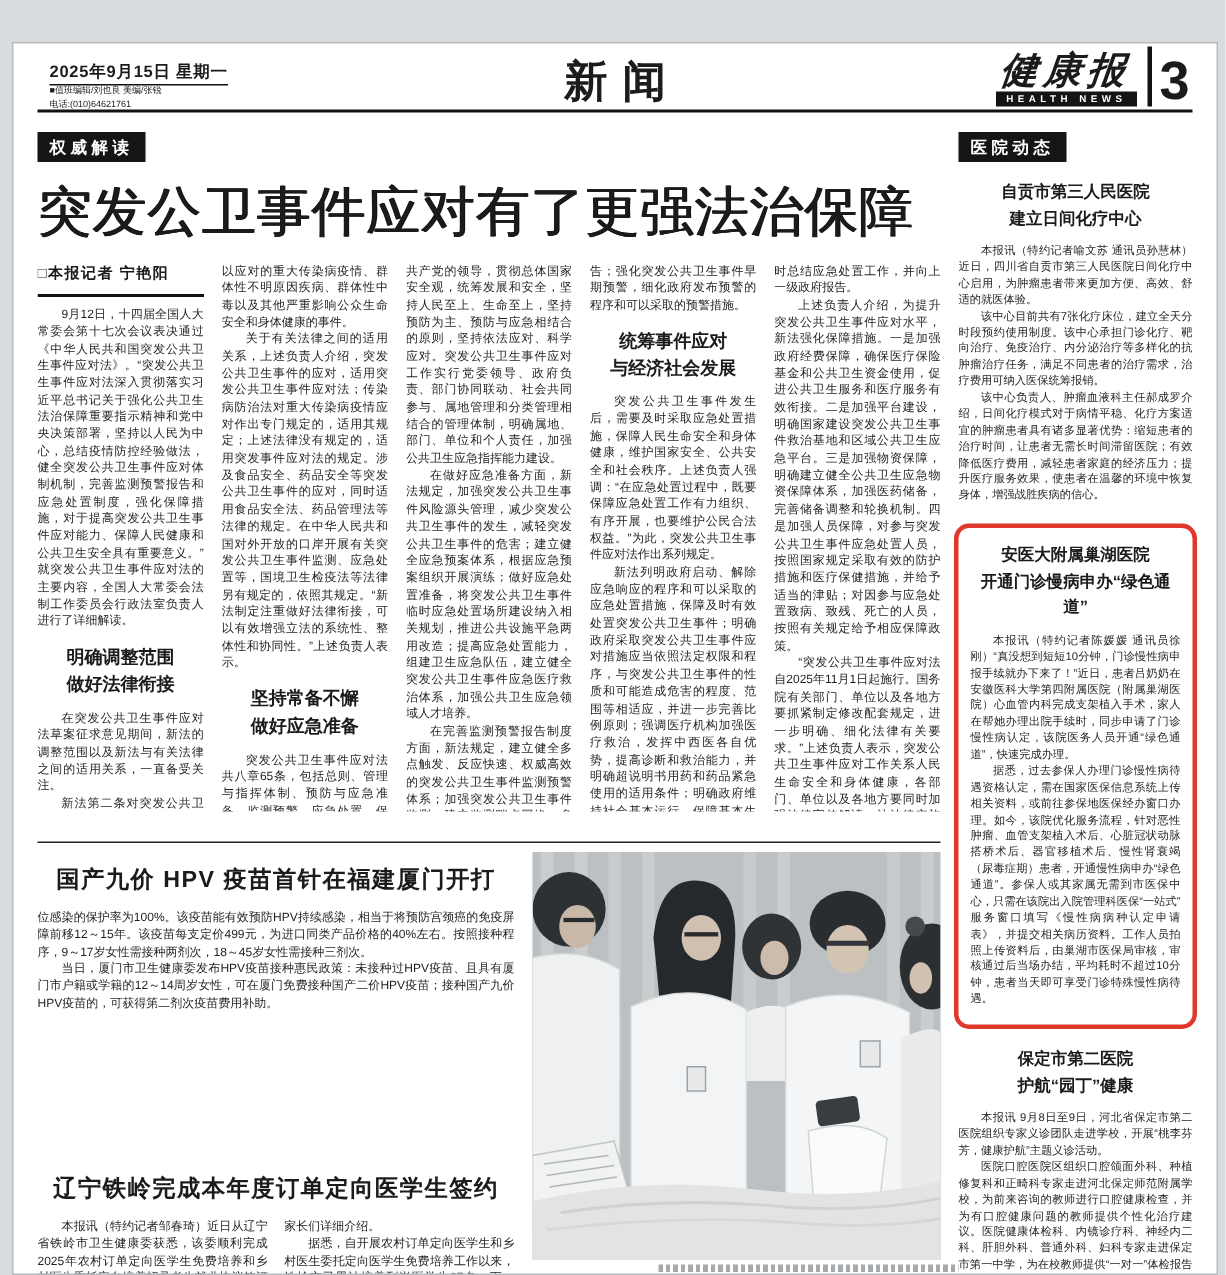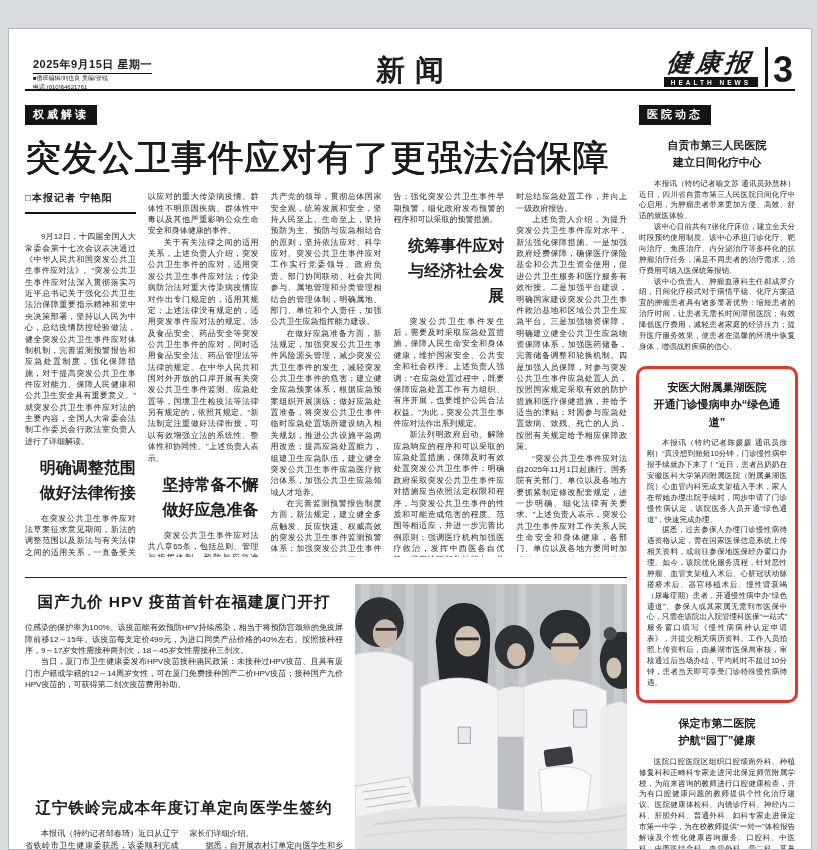--- a/index.html
+++ b/index.html
@@ -5,21 +5,21 @@
   html,body{margin:0;padding:0;}
   body{
     width:817px;height:850px;overflow:hidden;position:relative;
     background:#d9dcdf;
     font-family:"Liberation Sans","DejaVu Sans",sans-serif;
     color:#1b1b1b;
   }
   .page{
     position:absolute;left:8px;top:28px;width:804px;height:822px;
     background:#ffffff;border:1px solid #b7bbbf;box-sizing:border-box;
-    padding:16px 16px;overflow:hidden;
+    padding:0 16px;overflow:hidden;
   }
   
   .masthead{position:relative;height:44px;border-bottom:2.5px solid #111;}
   .date-block{position:absolute;left:8px;top:9px;width:170px;}
   .issue-date{font-size:11px;font-weight:bold;letter-spacing:.5px;border-bottom:1.5px solid #111;display:inline-block;padding-bottom:1px;}
   .tiny-line{font-size:6px;line-height:1.5;color:#222;transform-origin:left top;}
   .section-title{position:absolute;left:0;right:0;top:6px;text-align:center;font-size:29px;font-weight:900;letter-spacing:10px;text-indent:10px;}
   .logo-wrap{position:absolute;right:2px;top:2px;display:flex;align-items:flex-end;}
   .logo-col{display:flex;flex-direction:column;align-items:center;}
   .logo-cn{font-family:"DejaVu Serif","Liberation Serif",serif;font-style:italic;font-weight:bold;font-size:25px;letter-spacing:4px;transform:skewX(-6deg);line-height:1;}
@@ -32,22 +32,22 @@
   .content{display:flex;gap:12px;margin-top:13px;}
   .main-area{width:602px;flex:none;}
   .sidebar{flex:1;min-width:0;}
   
   .headline{font-size:36px;font-weight:400;letter-spacing:.5px;margin:10px 0 0;line-height:1.3;white-space:nowrap;
     text-shadow:.6px 0 0 #111,-.3px 0 0 #111;}
   .lead-cols{display:flex;gap:12px;margin-top:10px;height:366px;overflow:hidden;}
   .col{flex:1;min-width:0;overflow:hidden;}
   .para{font-size:8px;line-height:1.42;text-align:justify;text-indent:2em;margin:0;color:#1f1f1f;}
   .cont{text-indent:0;}
-  .subhead{font-size:16px;font-weight:bold;text-align:right;white-space:pre-line;line-height:1.55;margin:9px 0 7px;}
-  .byline{font-size:10px;font-weight:bold;letter-spacing:1px;padding-bottom:7px;border-bottom:2px solid #111;margin-bottom:17px;}
+  .subhead{font-size:12px;font-weight:bold;text-align:center;white-space:pre-line;line-height:1.55;margin:9px 0 7px;}
+  .byline{font-size:10px;font-weight:bold;letter-spacing:1px;padding-bottom:7px;border-bottom:2px solid #111;margin-bottom:6px;}
   
   .bottom{border-top:1.5px solid #222;margin-top:20px;padding-top:6px;display:flex;gap:12px;height:280px;justify-content:center;}
   .bottom-articles{width:318px;flex:none;}
   .b-title{font-size:15.5px;font-weight:900;text-align:center;letter-spacing:1px;margin:8px 0 9px;}
   .two-col{display:flex;gap:11px;overflow:hidden;}
   .two-col .bcol{flex:1;min-width:0;}
   .hpv-body{height:168px;}
   .ln-body{height:80px;}
   .photo-wrap{flex:1;min-width:0;display:flex;flex-direction:column;}
   .photo{flex:1;background:#bfc2c4;overflow:hidden;}
@@ -239,19 +239,20 @@
         <div class="sb-paras">
             <p class="para">本报讯（特约记者陈媛媛 通讯员徐刚）“真没想到短短10分钟，门诊慢性病申报手续就办下来了！”近日，患者吕奶奶在安徽医科大学第四附属医院（附属巢湖医院）心血管内科完成支架植入手术，家人在帮她办理出院手续时，同步申请了门诊慢性病认定，该院医务人员开通“绿色通道”，快速完成办理。</p>
             <p class="para">据悉，过去参保人办理门诊慢性病待遇资格认定，需在国家医保信息系统上传相关资料，或前往参保地医保经办窗口办理。如今，该院优化服务流程，针对恶性肿瘤、血管支架植入术后、心脏冠状动脉搭桥术后、器官移植术后、慢性肾衰竭（尿毒症期）患者，开通慢性病申办“绿色通道”。参保人或其家属无需到市医保中心，只需在该院出入院管理科医保“一站式”服务窗口填写《慢性病病种认定申请表》，并提交相关病历资料。工作人员拍照上传资料后，由巢湖市医保局审核，审核通过后当场办结，平均耗时不超过10分钟，患者当天即可享受门诊特殊慢性病待遇。</p>
           </div>
       </div>
 
       <div>
         <div class="sb-title">保定市第二医院
 护航“园丁”健康</div>
         <div class="sb-paras">
+            <p class="para">本报讯 9月8日至9日，河北省保定市第二医院组织专家义诊团队走进学校，开展“桃李芬芳，健康护航”主题义诊活动。</p>
             <p class="para">医院口腔医院区组织口腔颌面外科、种植修复科和正畸科专家走进河北保定师范附属学校，为前来咨询的教师进行口腔健康检查，并为有口腔健康问题的教师提供个性化治疗建议。医院健康体检科、内镜诊疗科、神经内二科、肝胆外科、普通外科、妇科专家走进保定市第一中学，为在校教师提供“一对一”体检报告解读及个性化健康咨询服务。口腔科、中医科、中西医结合科、血管外科、骨二科、耳鼻咽喉科、全科医学二科的专家走进保定市第三中学（竞秀校区），针对教师常见健康问题，如颈椎病</p>
           </div>
       </div>
     </div>
 
   </div>
 </div>
 
 </body></html>

